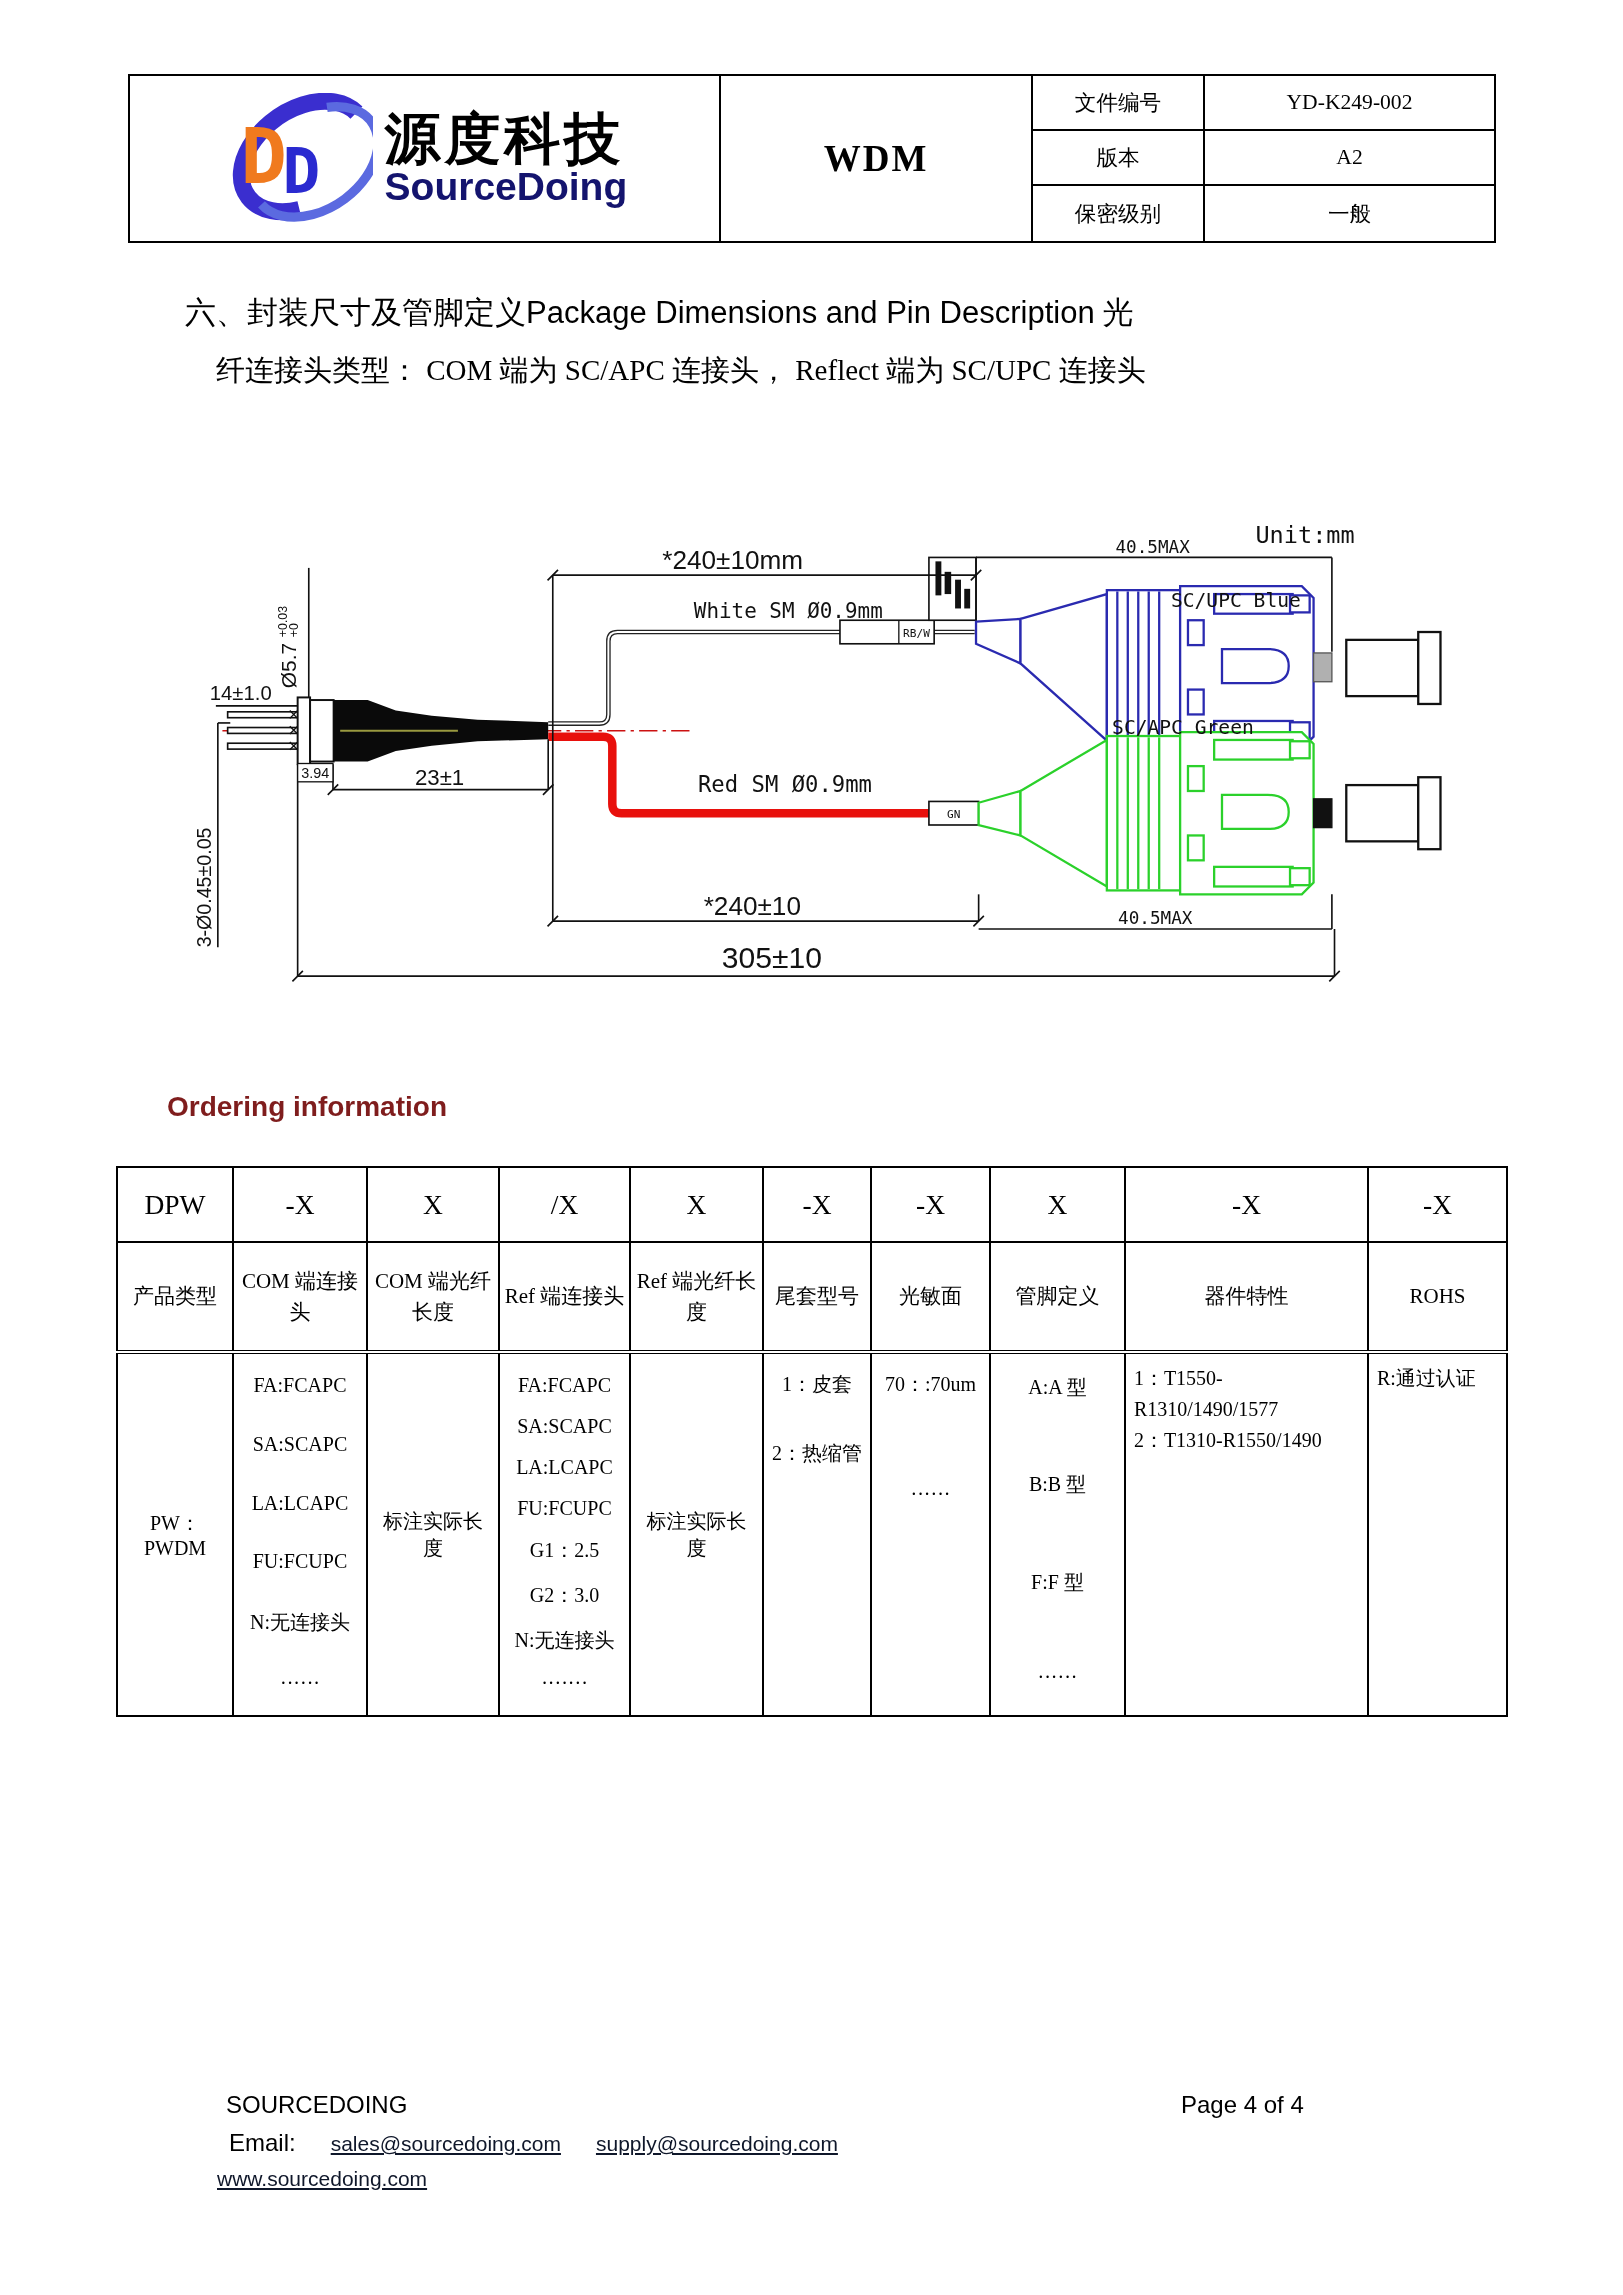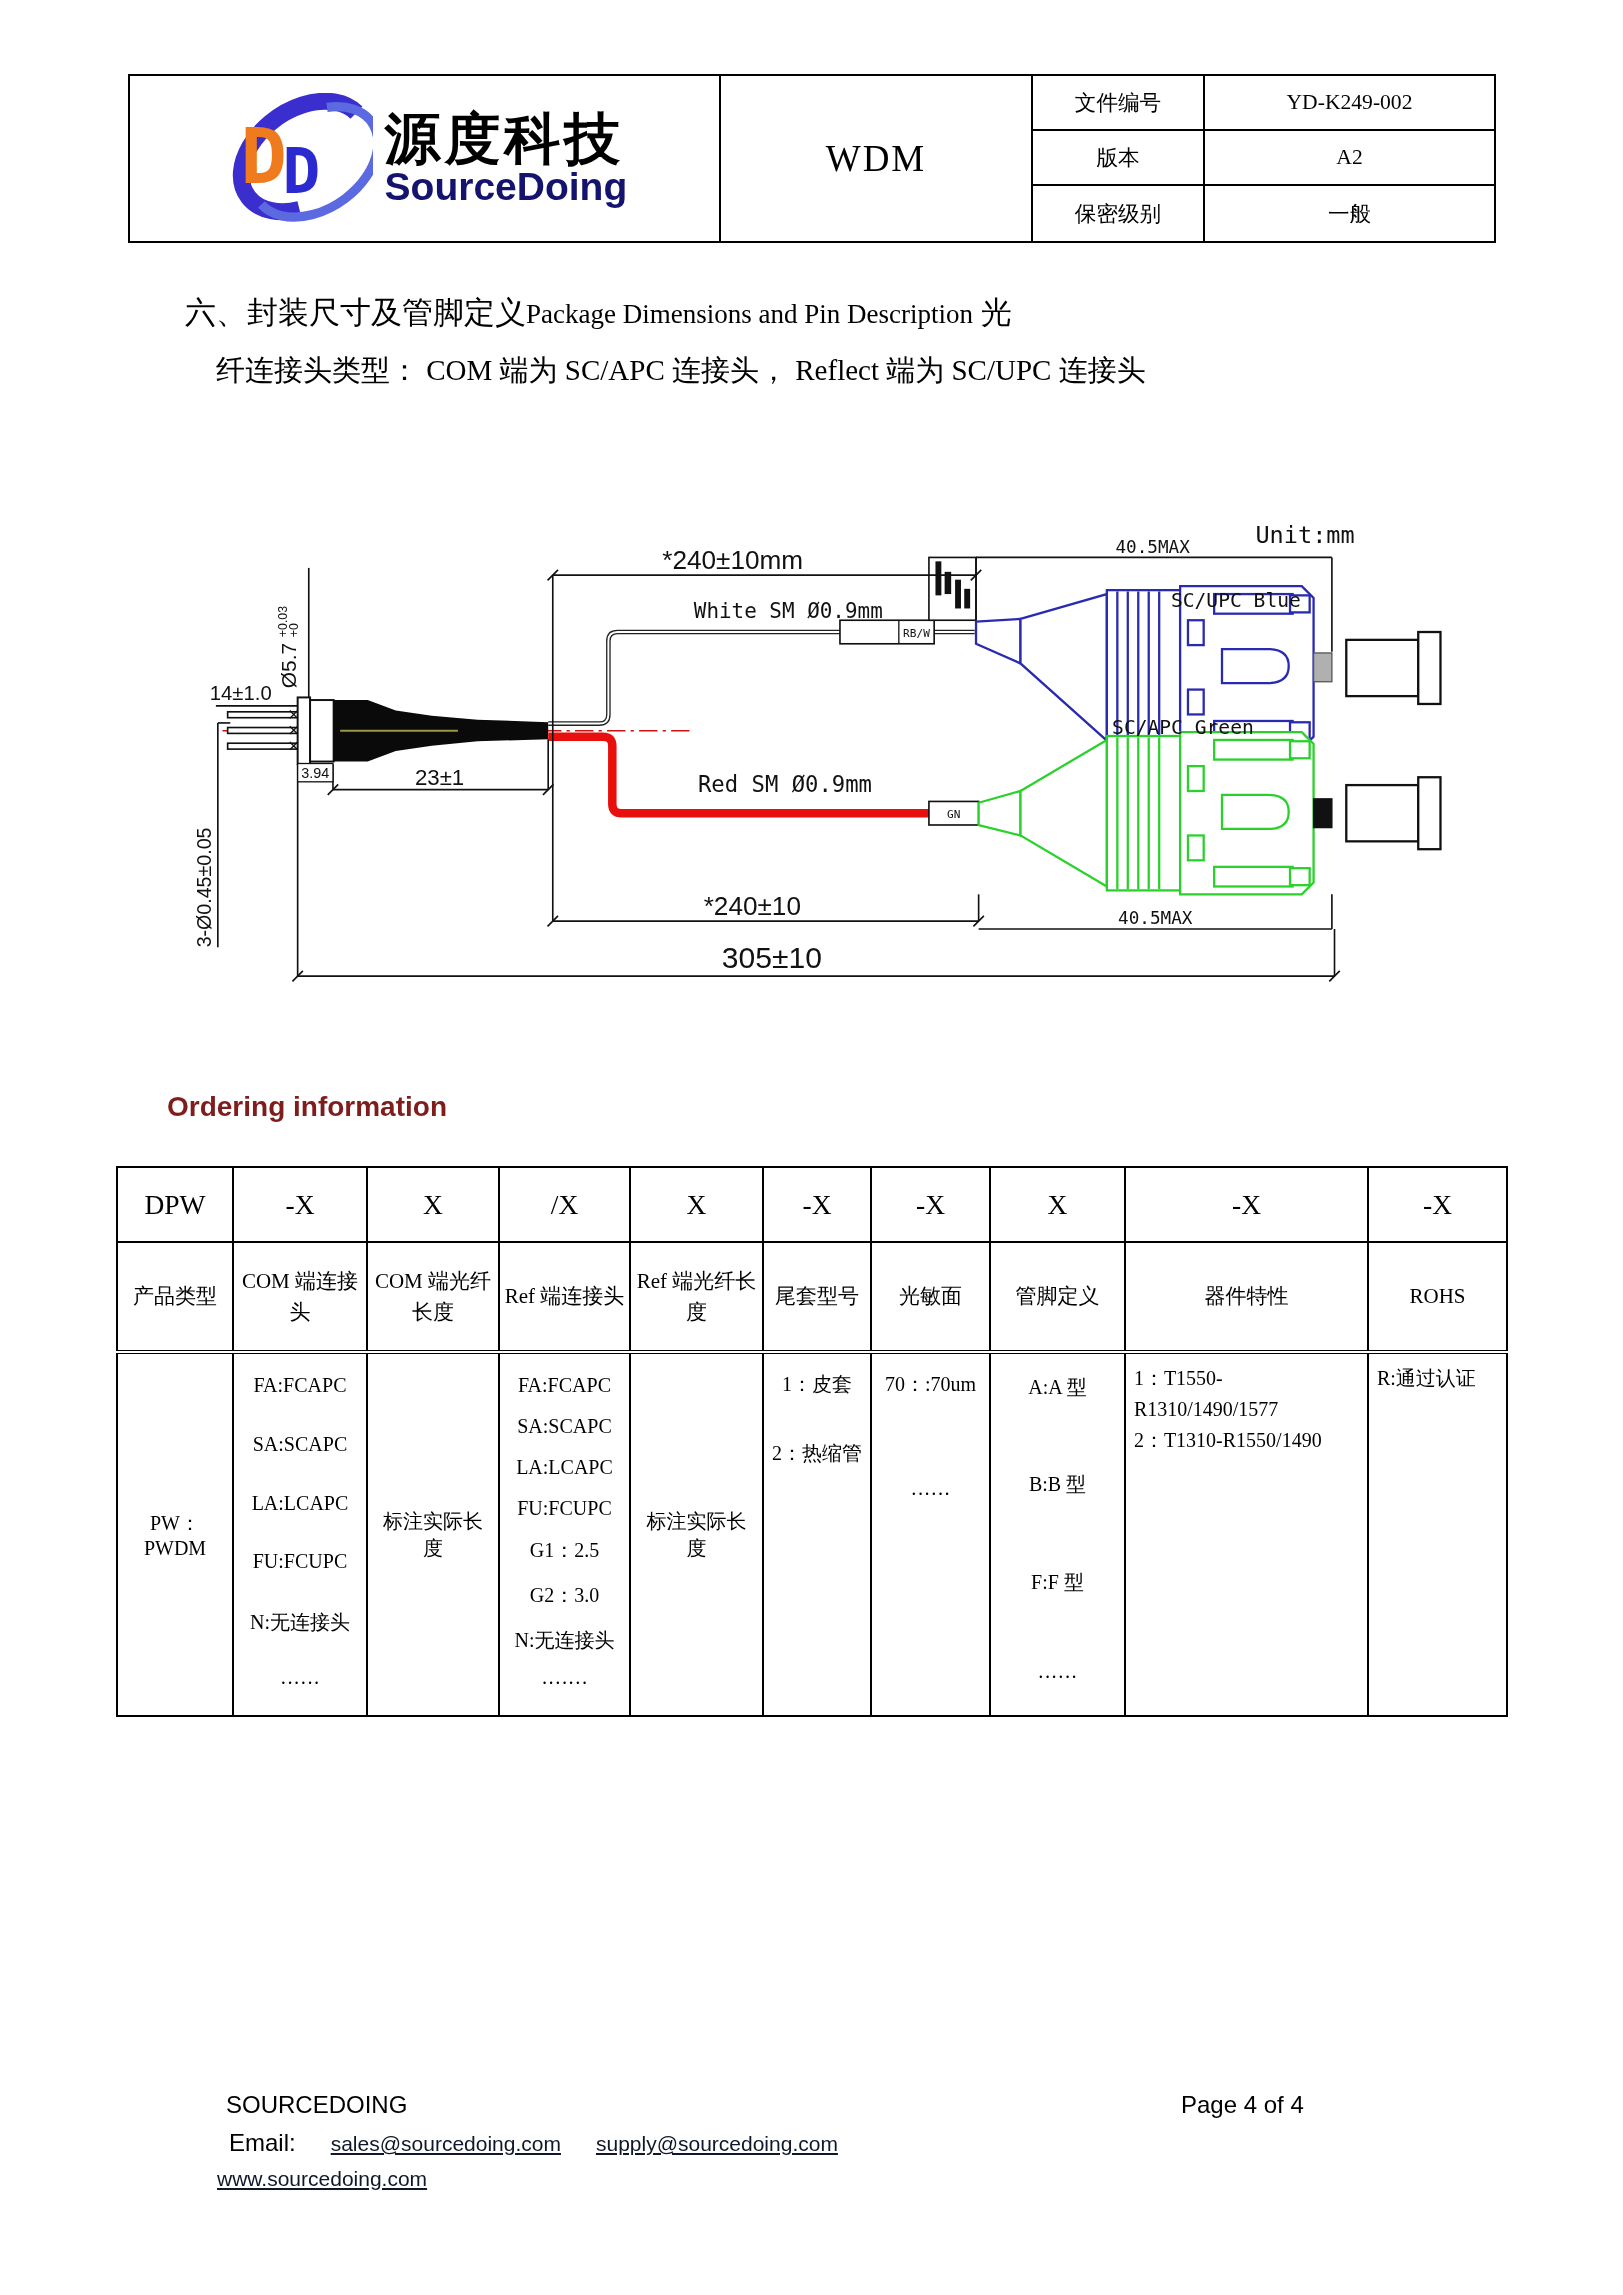--- a/index.html
+++ b/index.html
@@ -7,30 +7,30 @@
         font-family:"Liberation Serif", serif;color:#000;}
   .abs{position:absolute;}
 
   
   #hdr{left:128px;top:74px;width:1368px;height:169px;display:flex;border:2.6px solid #000;box-sizing:border-box;}
   .hdr-logo{width:589px;display:flex;align-items:center;justify-content:center;gap:11.8px;}
   .logo-txt{display:flex;flex-direction:column;align-items:flex-start;line-height:1.02;}
   .logo-zh{font-family:"Liberation Sans",sans-serif;font-weight:bold;font-size:56px;color:#000000;letter-spacing:3.9px;}
   .logo-en{font-family:"Liberation Sans",sans-serif;font-weight:bold;font-size:39px;color:#14146e;}
   .hdr-prod{width:310px;border-left:2px solid #000;display:flex;align-items:center;justify-content:center;
-            font-weight:normal;font-size:37px;letter-spacing:2px;}
+            font-weight:bold;font-size:37px;letter-spacing:2px;}
   .hdr-meta{flex:1;border-left:2px solid #000;display:grid;grid-template-columns:172px 1fr;grid-auto-rows:1fr;}
   .hm-cell{display:flex;align-items:center;justify-content:center;font-size:21.6px;border-bottom:2px solid #000;box-sizing:border-box;}
   .hm-cell.lbl{border-right:2px solid #000;}
   .hm-cell.last{border-bottom:none;}
 
   
   #sec{left:185px;top:292px;width:1309px;}
   .sec-l1{font-size:31px;white-space:nowrap;}
-  .sec-l1 .en{font-family:Liberation Serif, serif;font-size:27px;}
+  .sec-l1 .en{font-family:Liberation Sans, sans-serif;font-size:31px;}
   .sec-l2{font-size:29px;margin-top:17px;margin-left:31px;white-space:nowrap;}
 
   
   #ord-title{left:167px;top:1091px;font-family:"Liberation Sans",sans-serif;font-weight:bold;
              font-size:28px;color:#7f1d1d;}
   #ordtbl{left:116px;top:1158px;margin-top:8px;}
   table{border-collapse:collapse;table-layout:fixed;width:1391px;}
   td{border:2px solid #000;text-align:center;vertical-align:middle;padding:0;overflow:hidden;}
   tr.r1 td{height:73px;font-size:27.5px;}
   tr.r2 td{height:107px;font-size:21px;line-height:1.45;border-bottom:4.6px double #000;padding:0 3.9px;}

